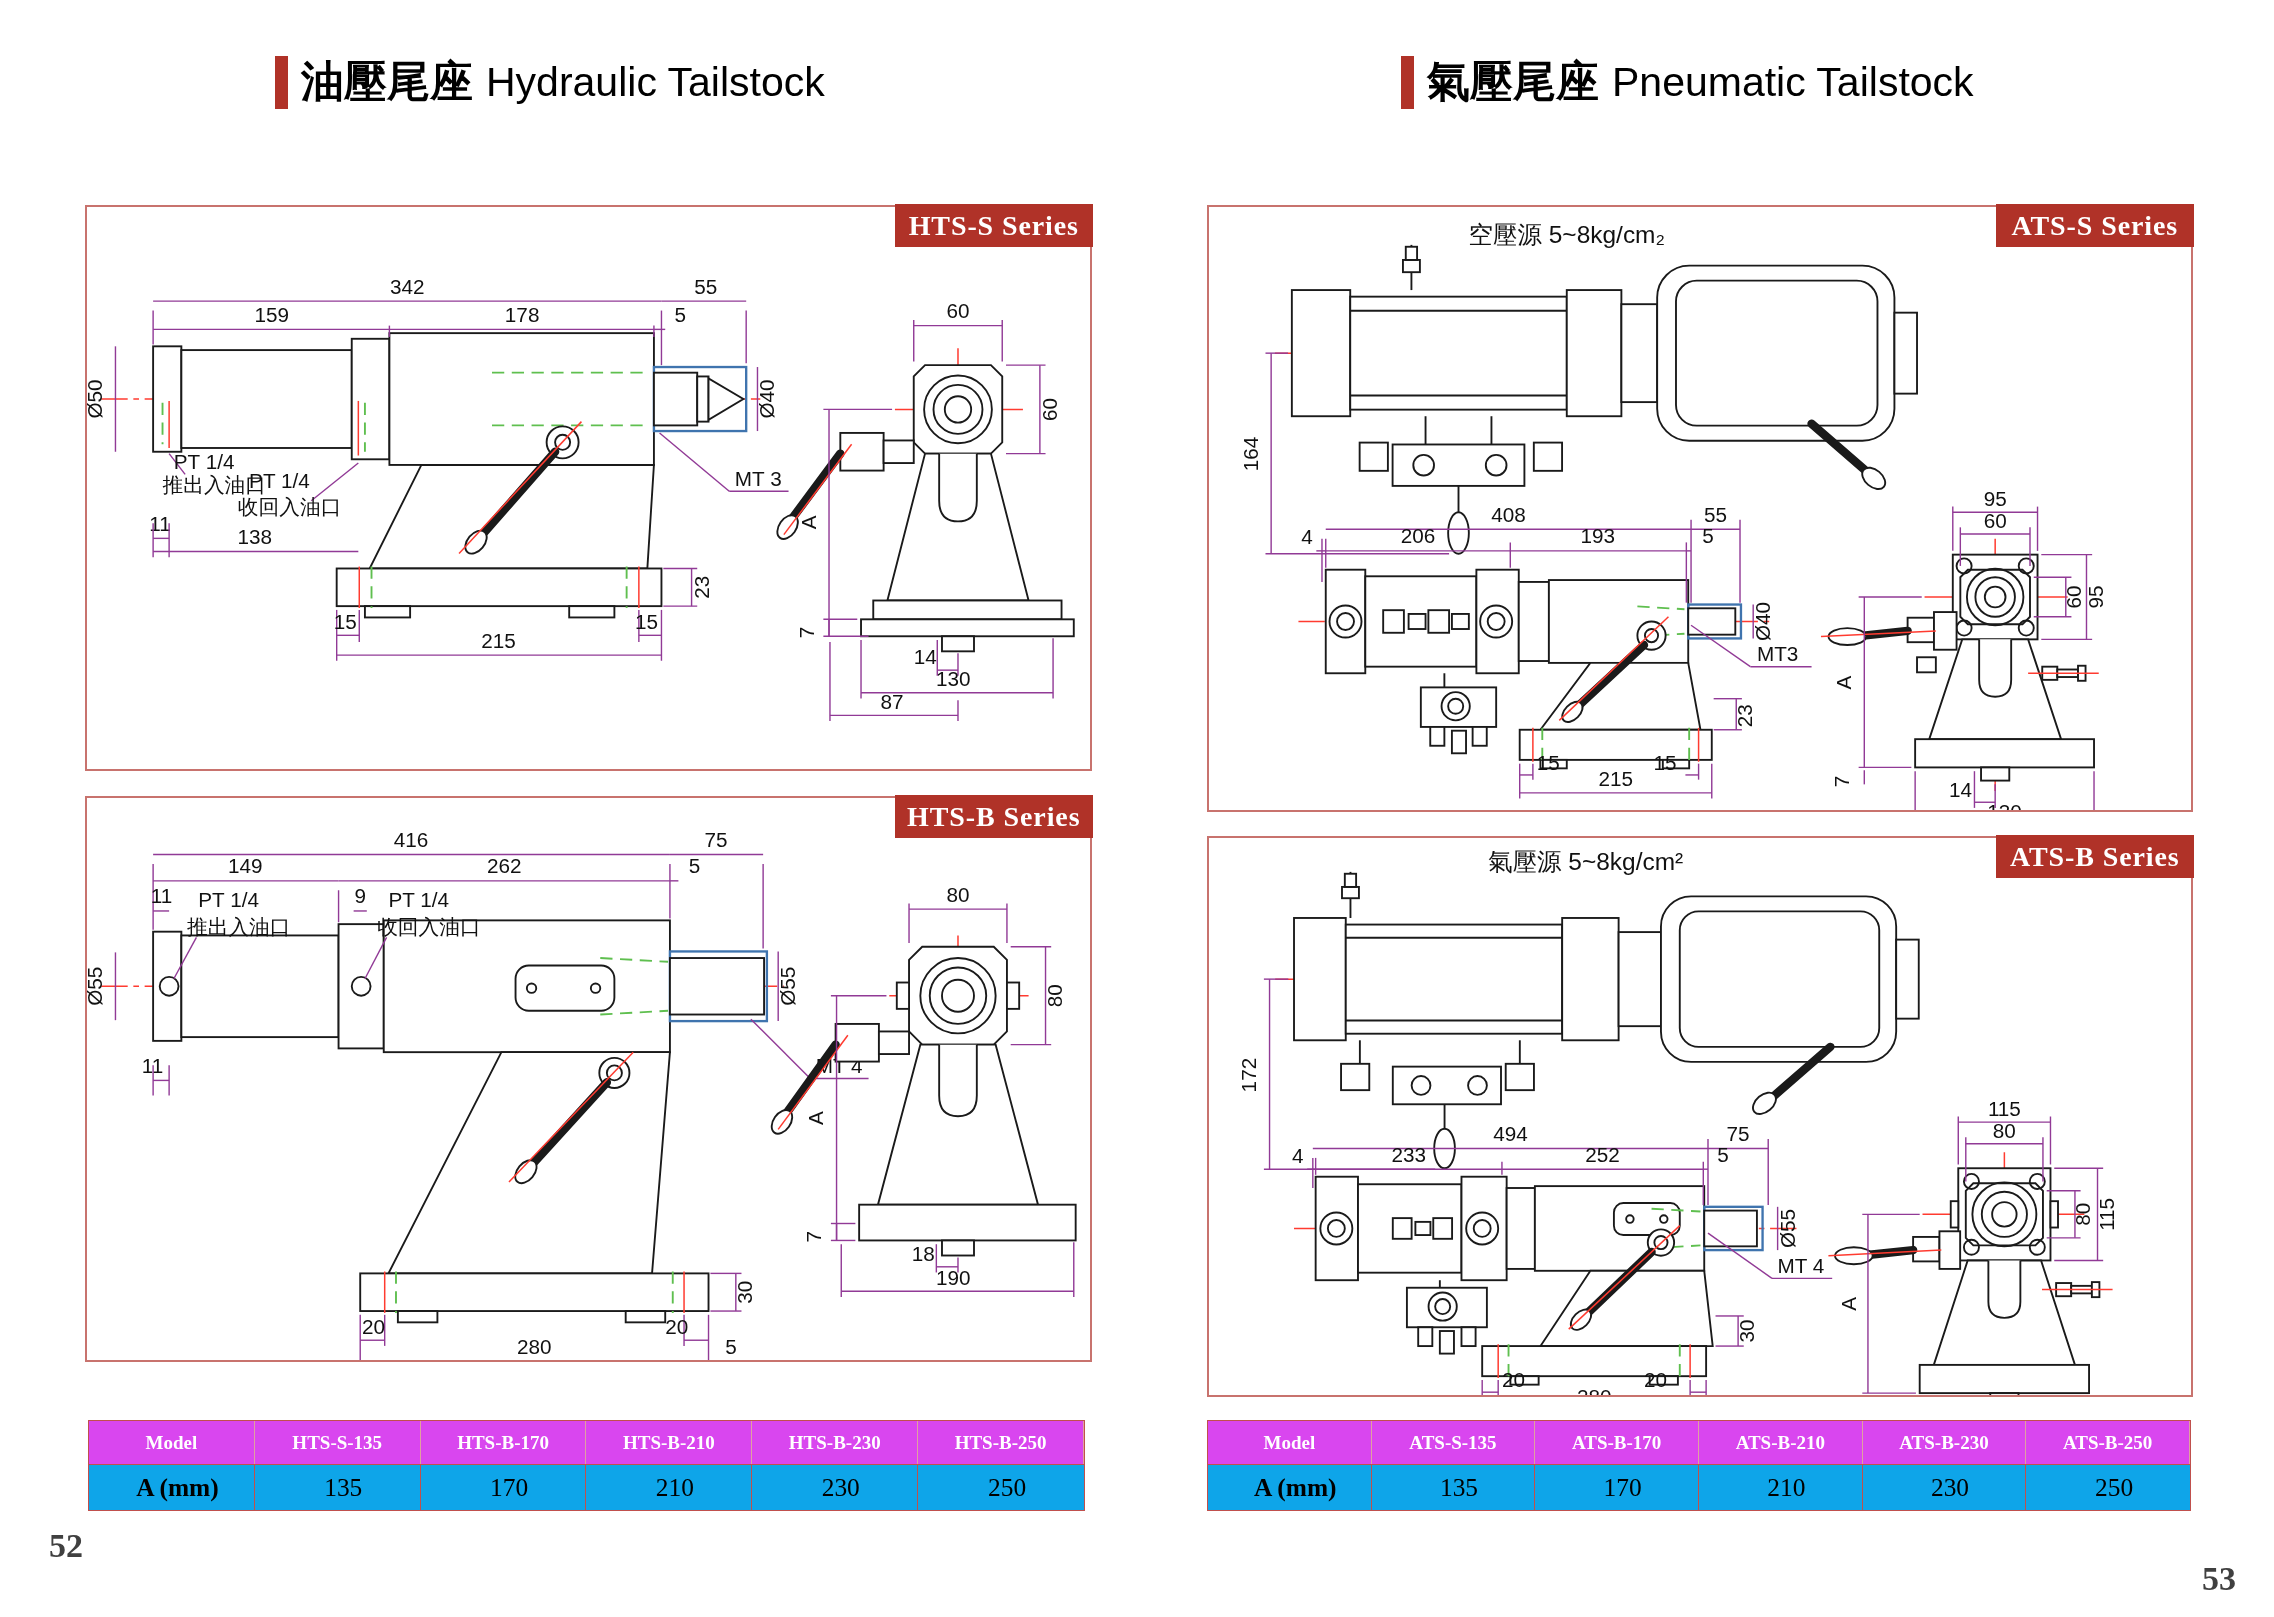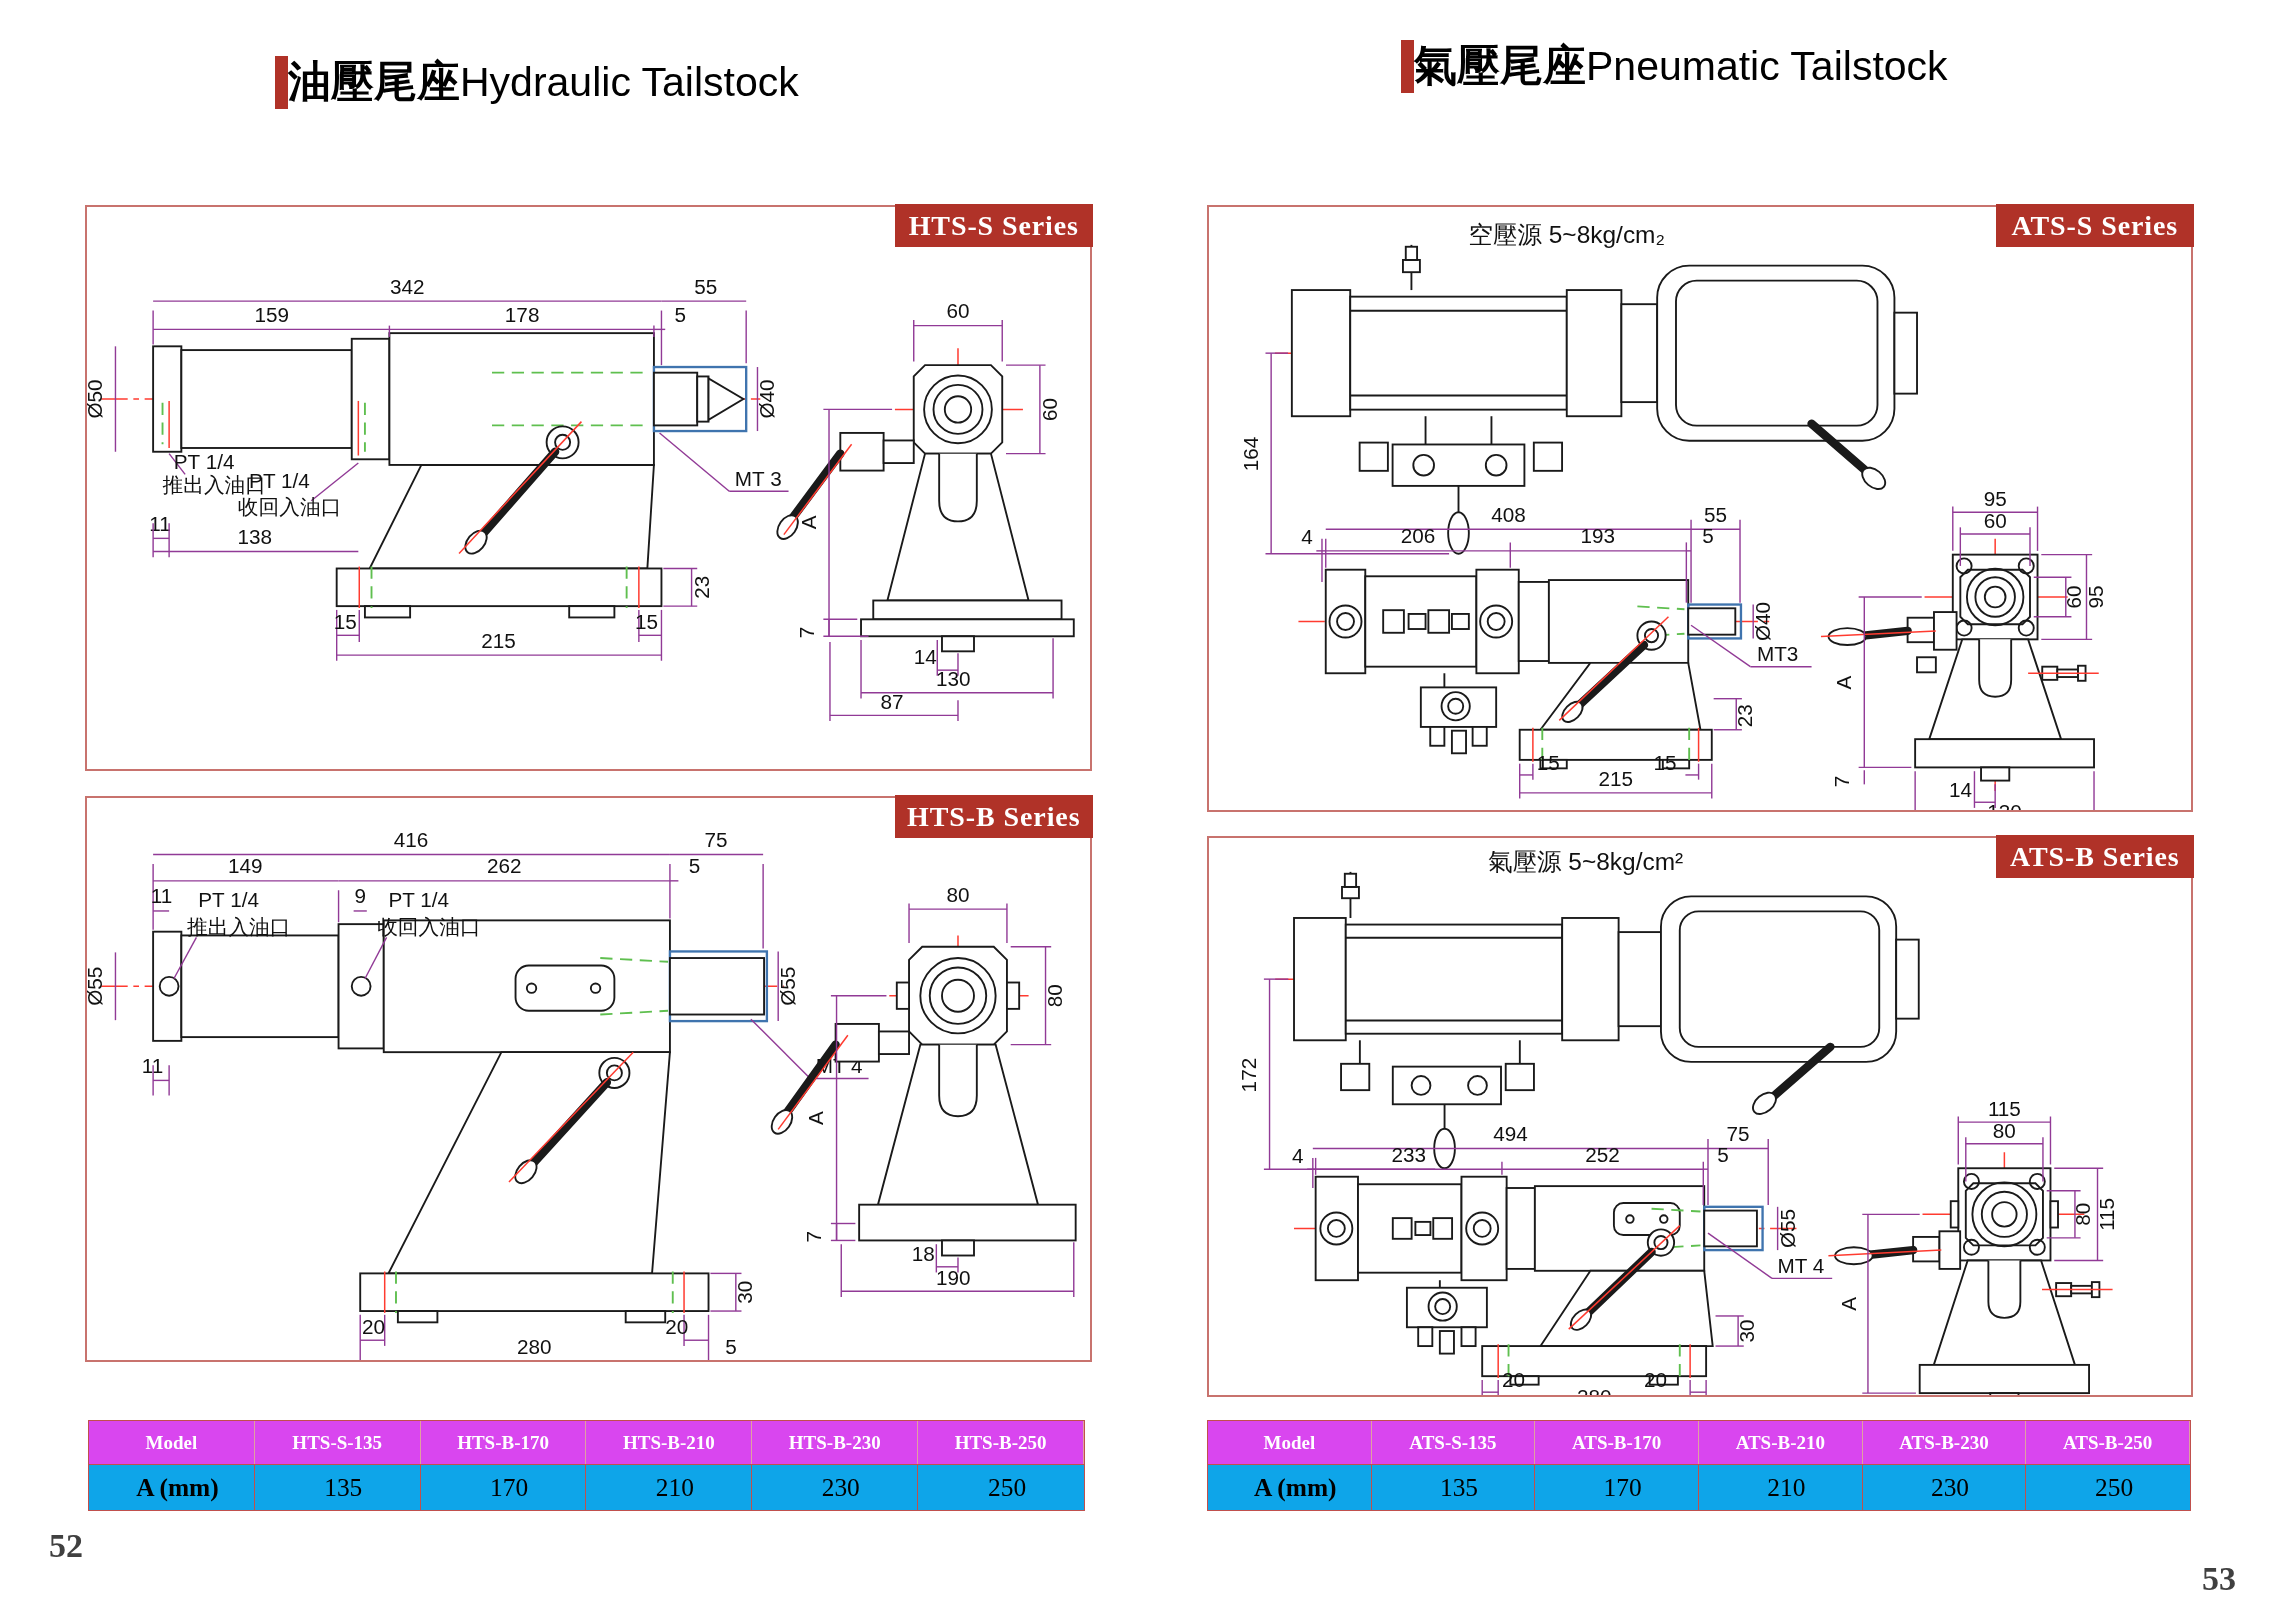--- a/index.html
+++ b/index.html
@@ -1,18 +1,18 @@
 <!DOCTYPE html>
 <html style="font-size:15px"><head>
 <meta charset="utf-8">
 <style>
   html,body{margin:0;padding:0;background:#fff;}
   #page{position:relative;width:2274px;height:1618px;background:#fff;overflow:hidden;
         font-family:"Liberation Sans",sans-serif;}
-  .title{position:absolute;display:flex;align-items:center;}
+  .title{position:absolute;display:flex;align-items:center;gap:13px;}
   .title .bar{display:inline-block;width:13px;height:53px;background:#b03228;}
   .title .zh{font-size:43px;font-weight:bold;color:#000;}
   .title .en{font-size:41px;color:#000;}
   .panel{position:absolute;border:2.8px solid #c8736e;background:#fff;}
   .banner{position:absolute;top:-2.8px;right:-2.8px;width:198px;height:43px;background:#b03228;
           color:#fff;font-family:"Liberation Serif",serif;font-weight:bold;font-size:28px;
           display:flex;align-items:center;justify-content:center;letter-spacing:0.9px;}
   .spec-table{position:absolute;display:grid;grid-template-columns:repeat(6,1fr);
               border:1.9px solid #c0504d;}
   .spec-table .hc{background:#d946ef;color:#fff;font-family:"Liberation Serif",serif;
@@ -41,21 +41,21 @@
 </head>
 <body>
 
 <div id="page">
 
   <div class="title" style="left:275px;top:53px">
     <span class="bar"></span>
     <span class="zh">油壓尾座</span>
     <span class="en">Hydraulic Tailstock</span>
   </div>
-  <div class="title" style="left:1401px;top:37px">
+  <div class="title" style="left:1401px;top:53px">
     <span class="bar"></span>
     <span class="zh">氣壓尾座</span>
     <span class="en">Pneumatic Tailstock</span>
   </div>
 
   <div class="panel" style="left:85px;top:205px;width:1003px;height:562px">
     <div class="banner">HTS-S Series</div>
     <svg width="1003" height="562" viewBox="0 0 1065 597">
 
       <g>

